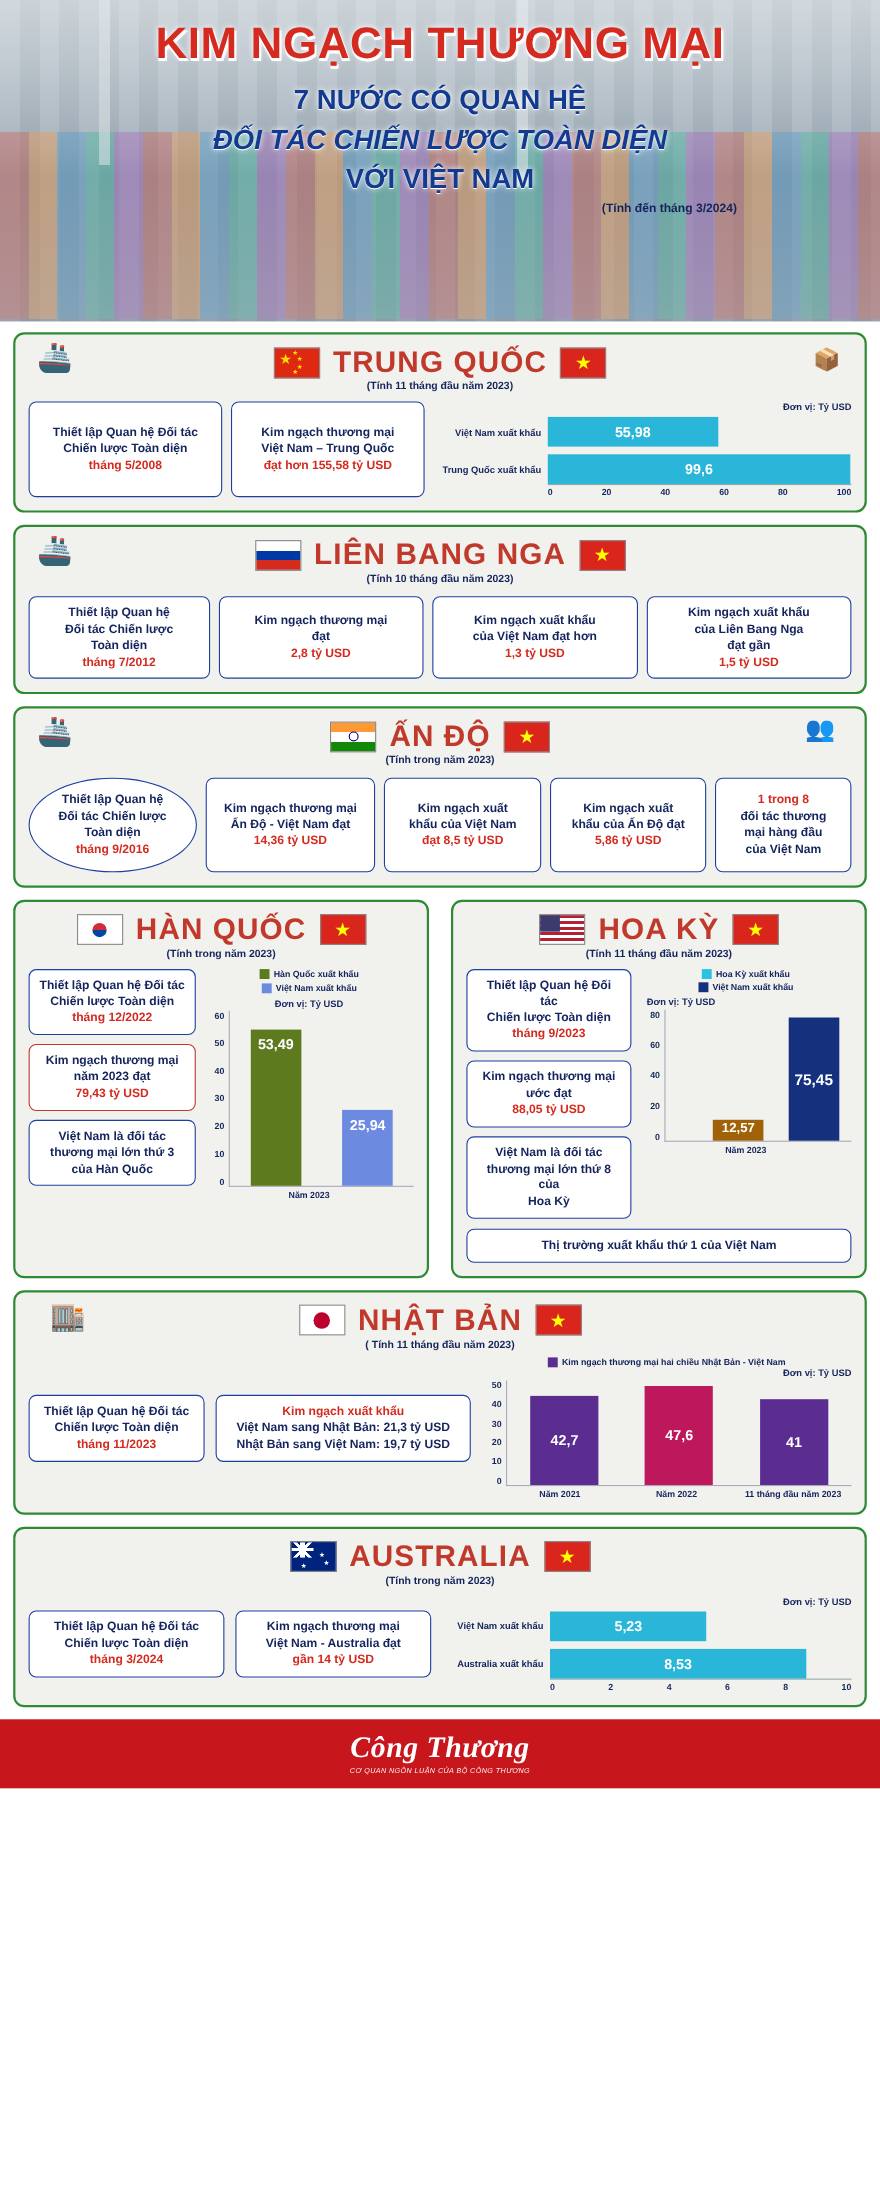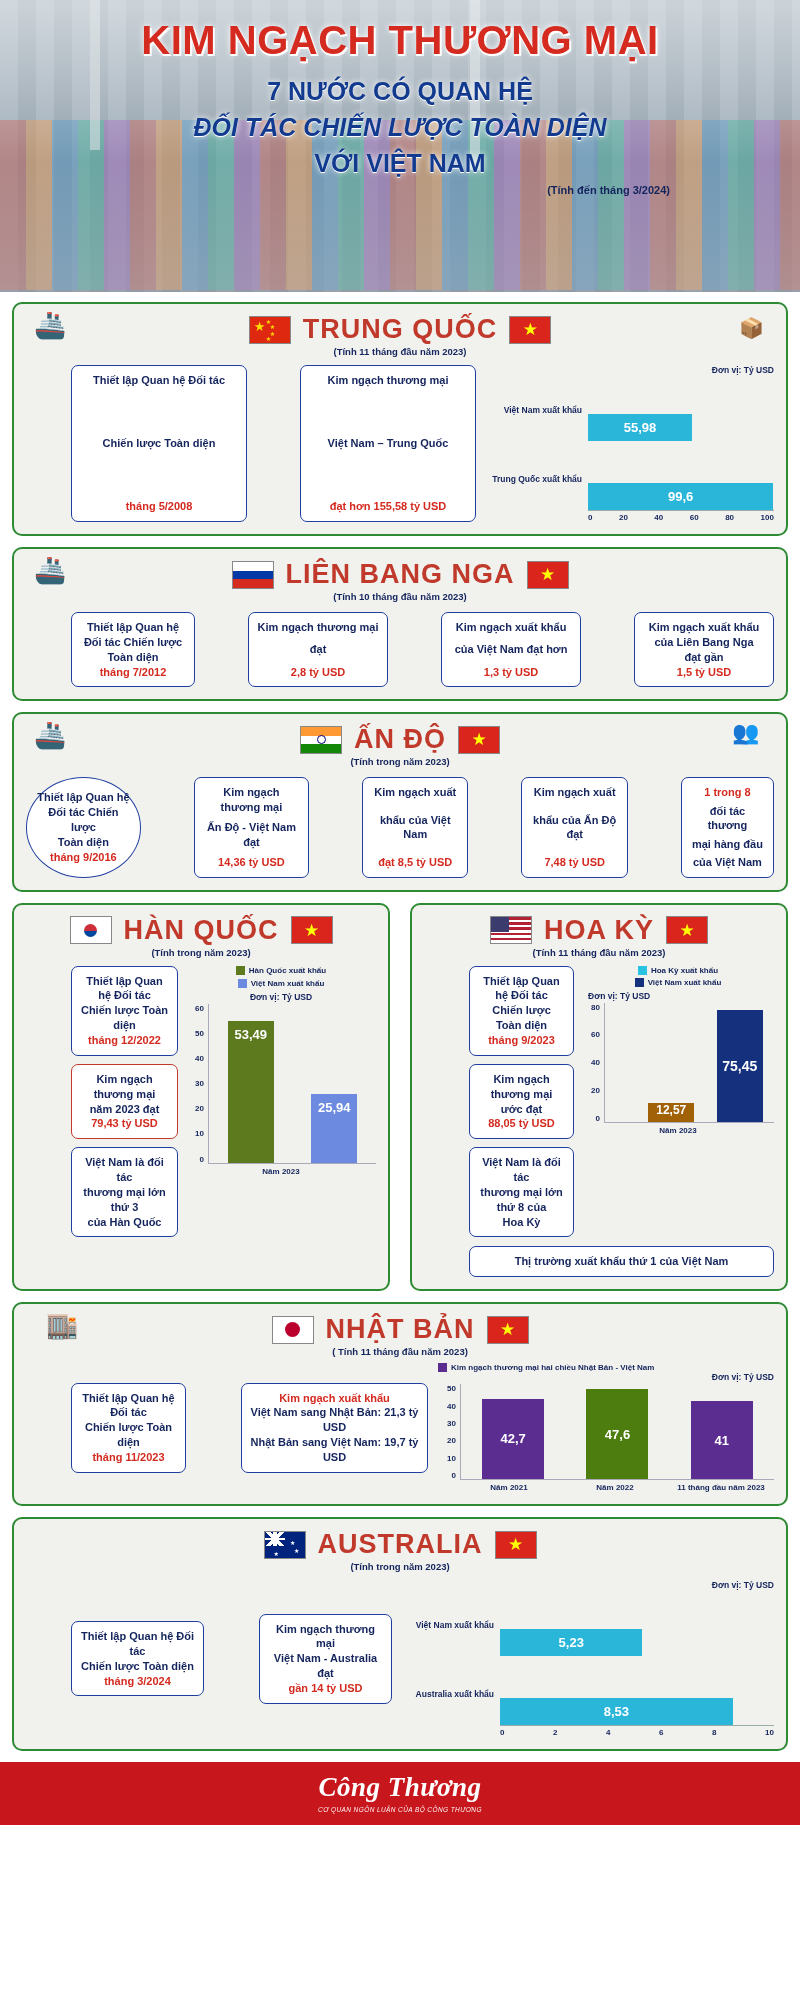--- a/index.html
+++ b/index.html
@@ -96,41 +96,41 @@
       linear-gradient(0deg, transparent 40%, #fff 40% 60%, transparent 60%),
       linear-gradient(90deg, transparent 40%, #fff 40% 60%, transparent 60%),
       #00247d;}
   .flag-au .st { position:absolute; color:#fff; font-size:6px; }
 
   
   .boxrow { display:flex; gap:8px; margin-top:8px; align-items:stretch; }
   .bluebox {
     border:1.6px solid #1f3fa0; border-radius:7px; background:#fff;
     padding:7px 8px; text-align:center; font-size:11px; font-weight:bold; color:#14245c;
-    display:flex; flex-direction:column; justify-content:space-between; line-height:1.35;margin-left:45px;
+    display:flex; flex-direction:column; justify-content:center; line-height:1.35;
   }
   .redbox { border-color:#c0392b; }
   .hl { color:#d42a1f; }
   .oval {
     border:1.6px solid #1f3fa0; border-radius:50%/50%; background:#fff;
     padding:12px 10px; text-align:center; font-size:11px; font-weight:bold; color:#14245c; line-height:1.35;
     display:flex; flex-direction:column; justify-content:center;
   }
 
   
   .chart { position:relative; }
   .unit { font-size:8.5px; font-weight:bold; color:#14245c; }
   .legend-item { display:flex; align-items:center; gap:4px; font-size:8px; font-weight:bold; color:#14245c; }
   .sw { width:9px; height:9px; display:inline-block; }
 
   
   .hbar-rows { display:flex; flex-direction:column; gap:7px; }
   .hbar-row { display:flex; align-items:center; gap:6px; }
   .hbar-label { font-size:8.5px; font-weight:bold; color:#14245c; width:92px; text-align:right; flex:none; }
-  .hbar-track { flex:1; position:relative; height:27px;margin-top:35px; }
+  .hbar-track { flex:1; position:relative; height:27px; }
   .hbar-fill { height:27px; background:#29b6d8; display:flex; align-items:center; justify-content:center; color:#fff; font-size:13px; font-weight:bold; }
   .axis-line { border-top:1px solid #9aa; margin-left:98px; }
   .axis-ticks { display:flex; margin-left:98px; justify-content:space-between; font-size:8px; color:#14245c; font-weight:bold; padding-top:2px;}
 
   
   .vchart { display:flex; align-items:flex-end; gap:4px; height:190px; }
   .vaxis { display:flex; flex-direction:column; justify-content:space-between; height:100%; font-size:8px; font-weight:bold; color:#14245c; text-align:right; width:18px; }
   .vplot { flex:1; display:flex; align-items:flex-end; justify-content:space-around; height:100%; border-left:1px solid #aab; border-bottom:1px solid #aab; position:relative; }
   .vbar { width:46px; display:flex; align-items:center; justify-content:center; color:#fff; font-size:13px; font-weight:bold; }
   .xlab { text-align:center; font-size:8px; font-weight:bold; color:#14245c; margin-top:3px; }
@@ -292,21 +292,21 @@
           <span class="hl">14,36 tỷ USD</span>
         </div>
         <div class="bluebox" style="flex:1;">
           <span>Kim ngạch xuất</span>
           <span>khẩu của Việt Nam</span>
           <span class="hl">đạt 8,5 tỷ USD</span>
         </div>
         <div class="bluebox" style="flex:1;">
           <span>Kim ngạch  xuất</span>
           <span>khẩu của Ấn Độ đạt</span>
-          <span class="hl">7,48 tỷ USD</span>
+          <span class="hl">5,86 tỷ USD</span>
         </div>
         <div class="bluebox" style="flex:.85;">
           <span class="hl">1 trong 8</span>
           <span>đối tác thương</span>
           <span>mại hàng đầu</span>
           <span>của Việt Nam</span>
         </div>
       </div>
     </div>
 
@@ -468,37 +468,37 @@
         </div>
         <div style="width:232px; display:flex; align-items:center;">
           <div class="bluebox" style="width:100%;">
             <span class="hl">Kim ngạch xuất khẩu</span>
             <span>Việt Nam sang Nhật Bản: 21,3 tỷ USD</span>
             <span>Nhật Bản sang Việt Nam: 19,7 tỷ USD</span>
           </div>
         </div>
 
         <div class="chart" style="flex:1;">
-          <div class="legend-item" style="justify-content:flex-start;">
+          <div class="legend-item" style="justify-content:center;">
             <span class="sw" style="background:#5b2d91"></span>
             <span>Kim ngạch thương mại hai chiều Nhật Bản - Việt Nam</span>
           </div>
           <div class="unit" style="text-align:right;">Đơn vị: Tỷ USD</div>
           <div class="vchart" style="height:96px; margin-top:2px;">
             <div class="vaxis">
               <span>50</span>
               <span>40</span>
               <span>30</span>
               <span>20</span>
               <span>10</span>
               <span>0</span>
             </div>
             <div class="vplot">
               <div class="vbar" style="height:85%; background:#5b2d91; width:62px;">42,7</div>
-              <div class="vbar" style="height:95%; background:#4d7c0f; width:62px;">47,6</div>
+              <div class="vbar" style="height:95%; background:#be185d; width:62px;">47,6</div>
               <div class="vbar" style="height:82%; background:#5b2d91; width:62px;">41</div>
             </div>
           </div>
           <div style="display:flex; margin-left:18px;">
             <div class="xlab" style="flex:1;">Năm 2021</div>
             <div class="xlab" style="flex:1;">Năm 2022</div>
             <div class="xlab" style="flex:1;">11 tháng đầu năm 2023</div>
           </div>
         </div>
       </div>

